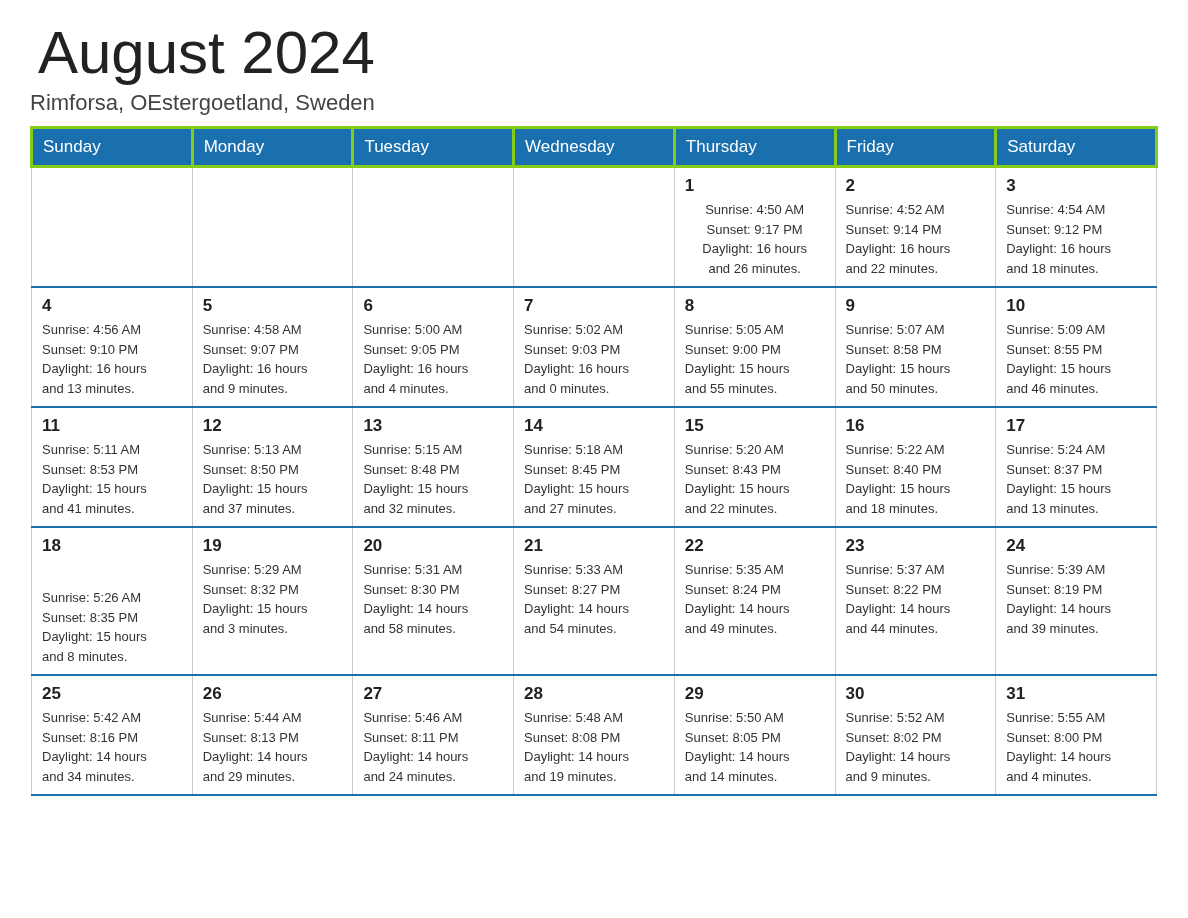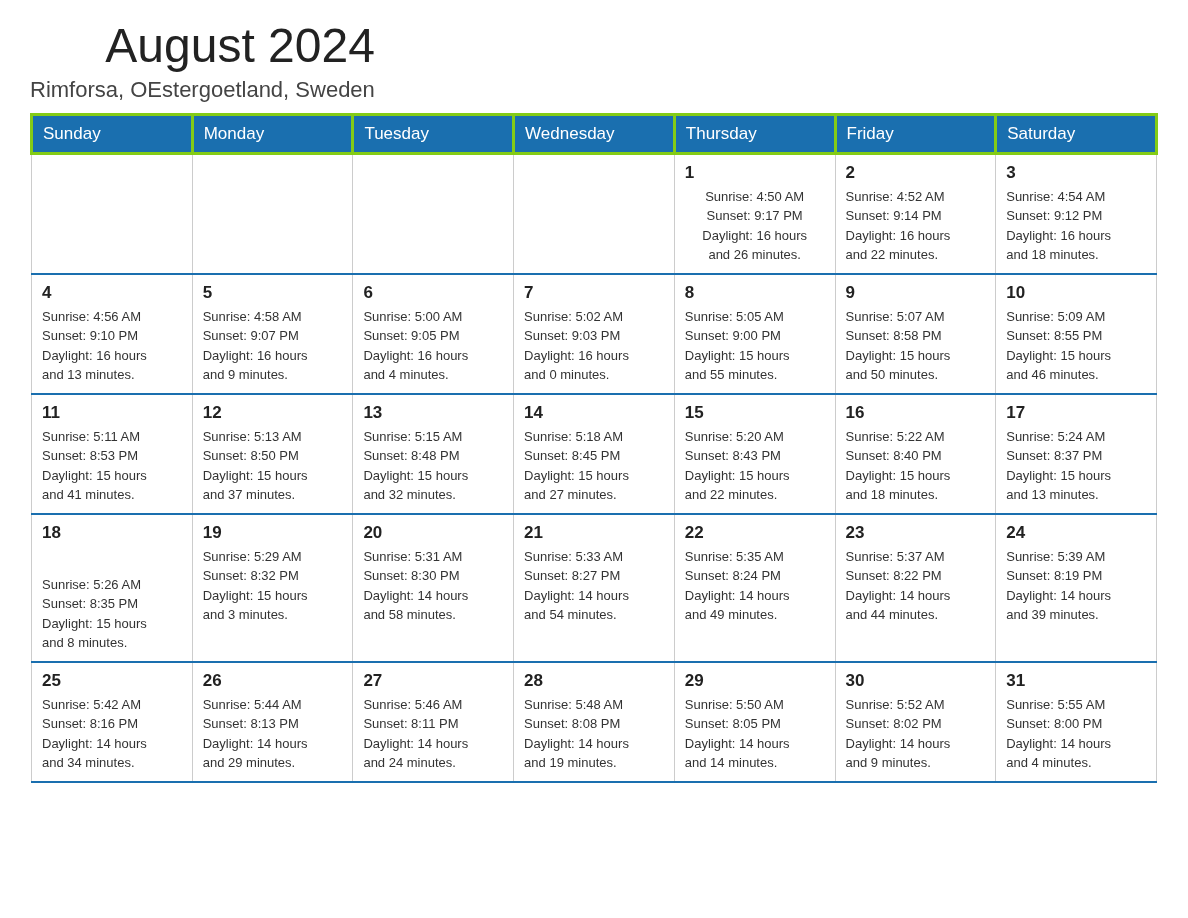--- a/index.html
+++ b/index.html
@@ -23,21 +23,21 @@
     }
     .logo-text-blue {
       font-size: 22px;
       font-weight: bold;
       color: #1a6faf;
     }
     .title-block {
       text-align: right;
     }
     .month-year {
-      font-size: 48px;
+      font-size: 60px;
       font-weight: normal;
       color: #222;
       line-height: 1.1;
     }
     .location {
       font-size: 22px;
       color: #444;
       margin-top: 4px;
     }
     .calendar {

